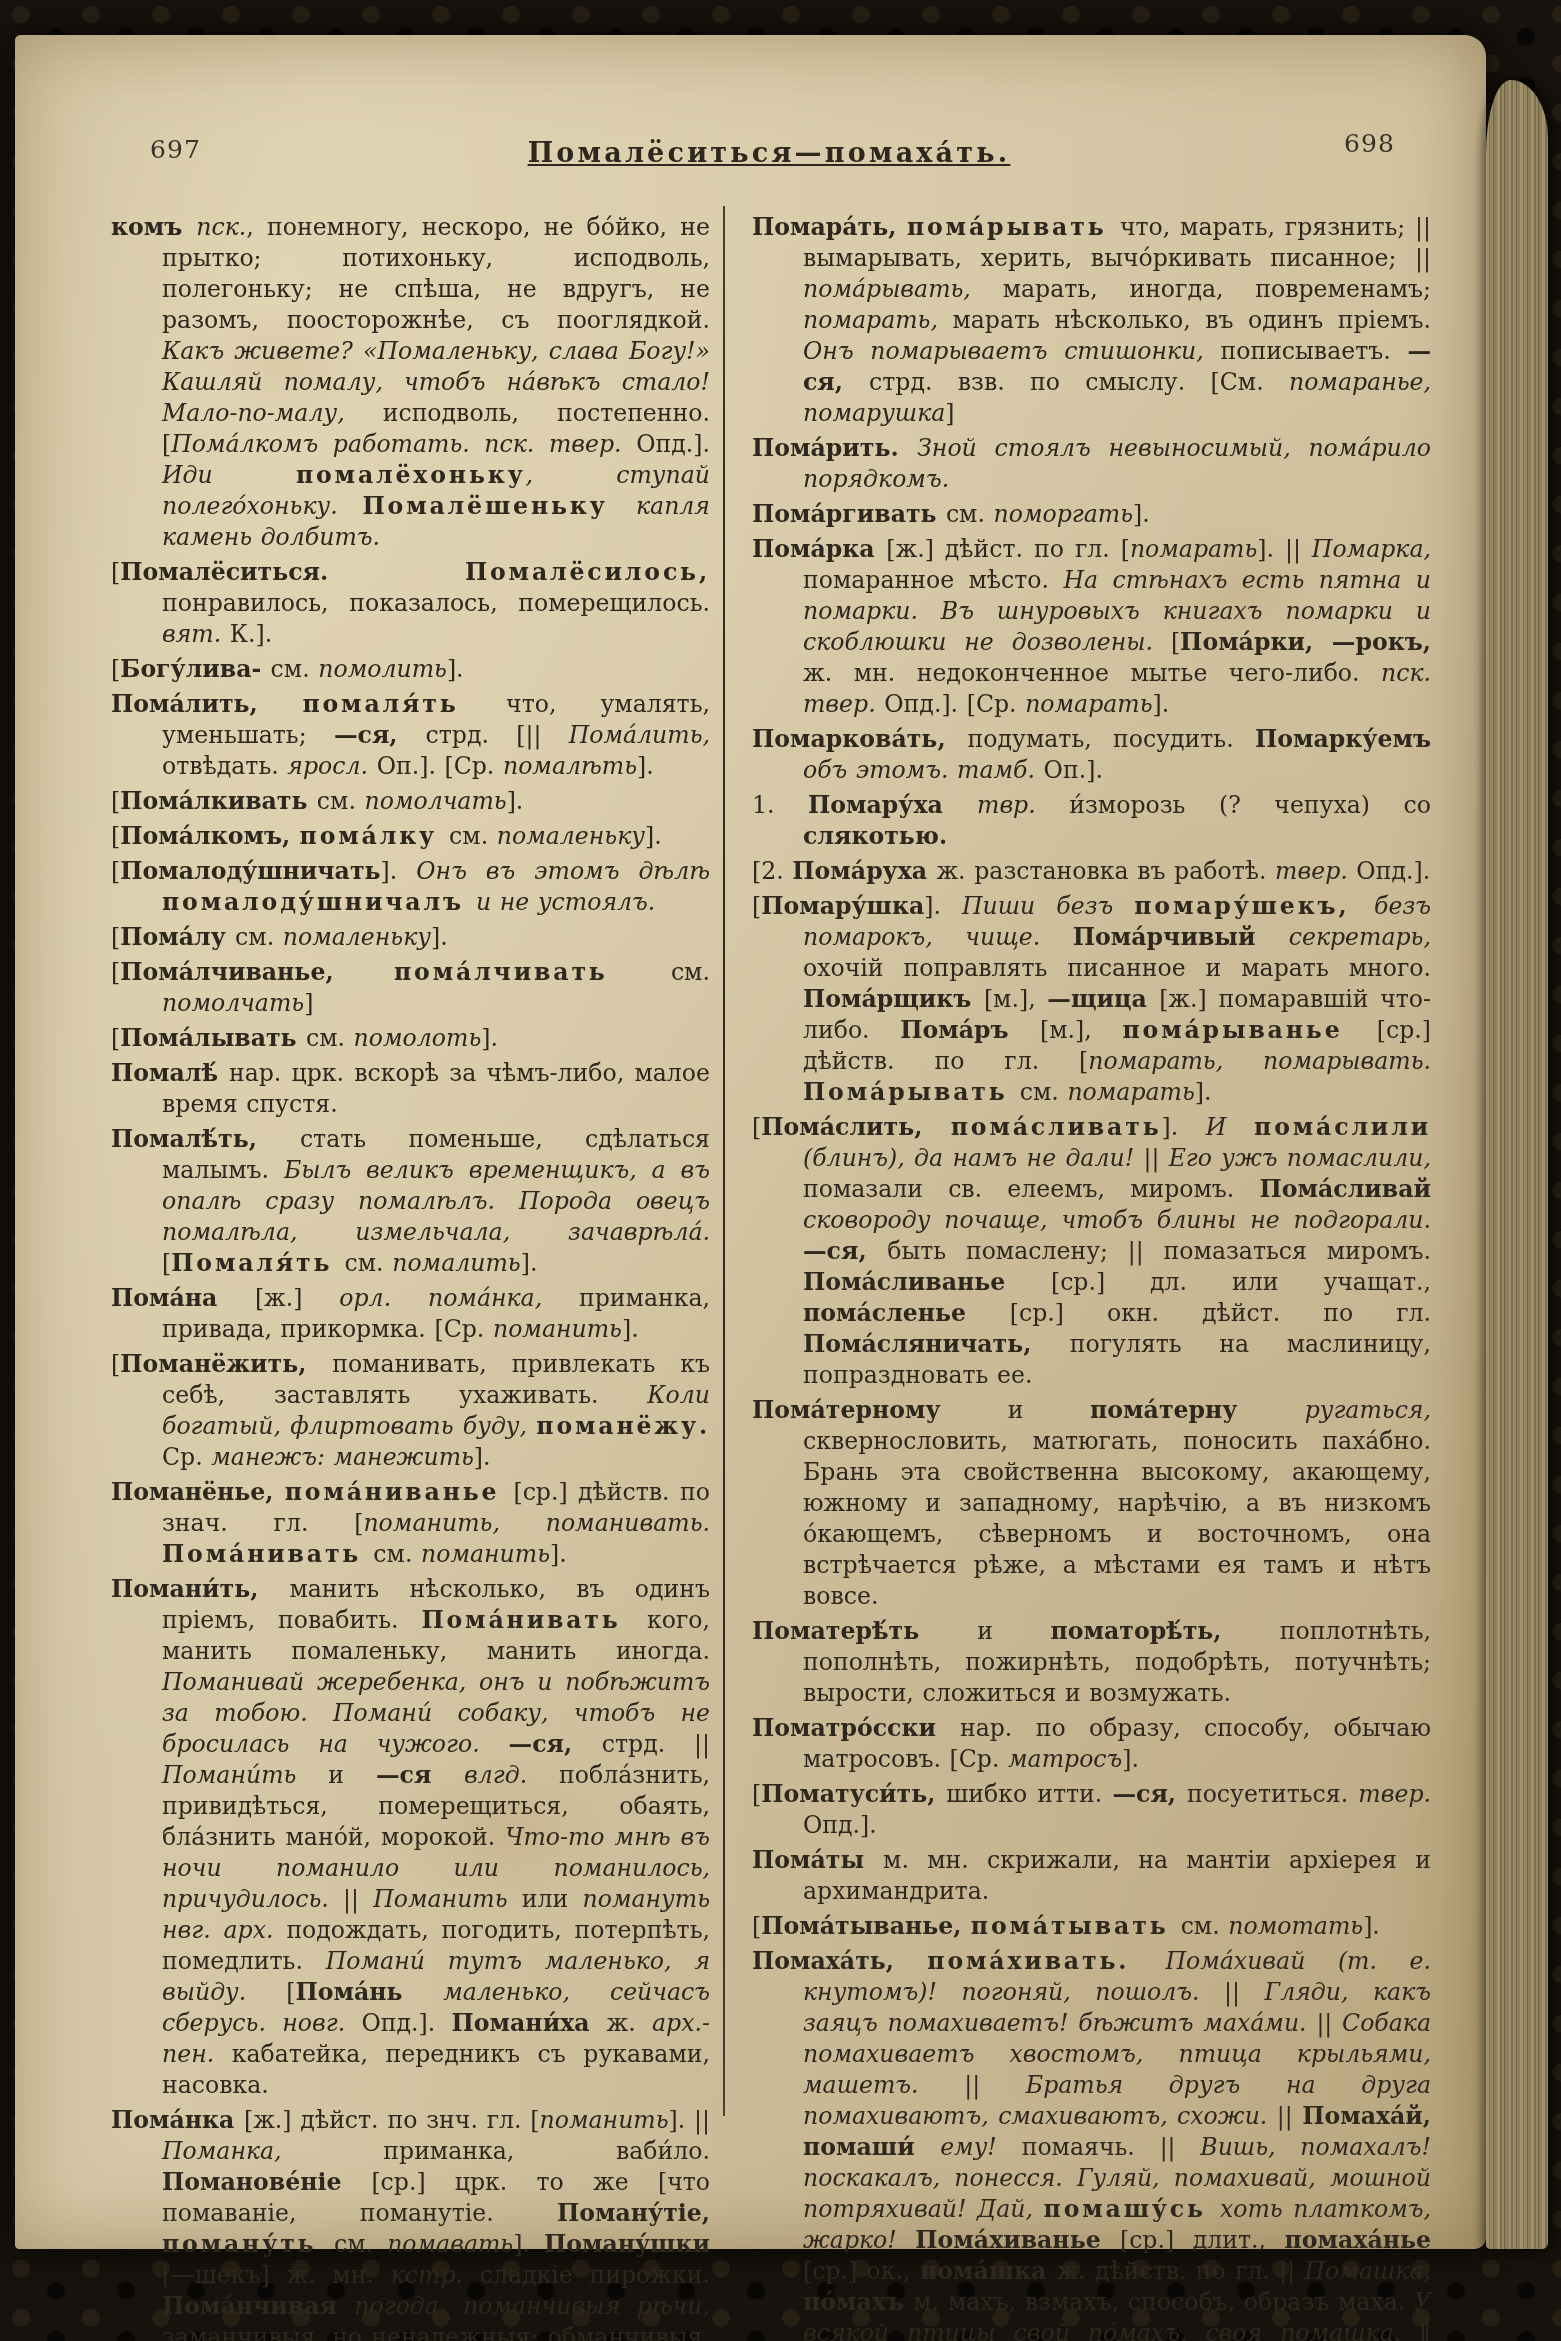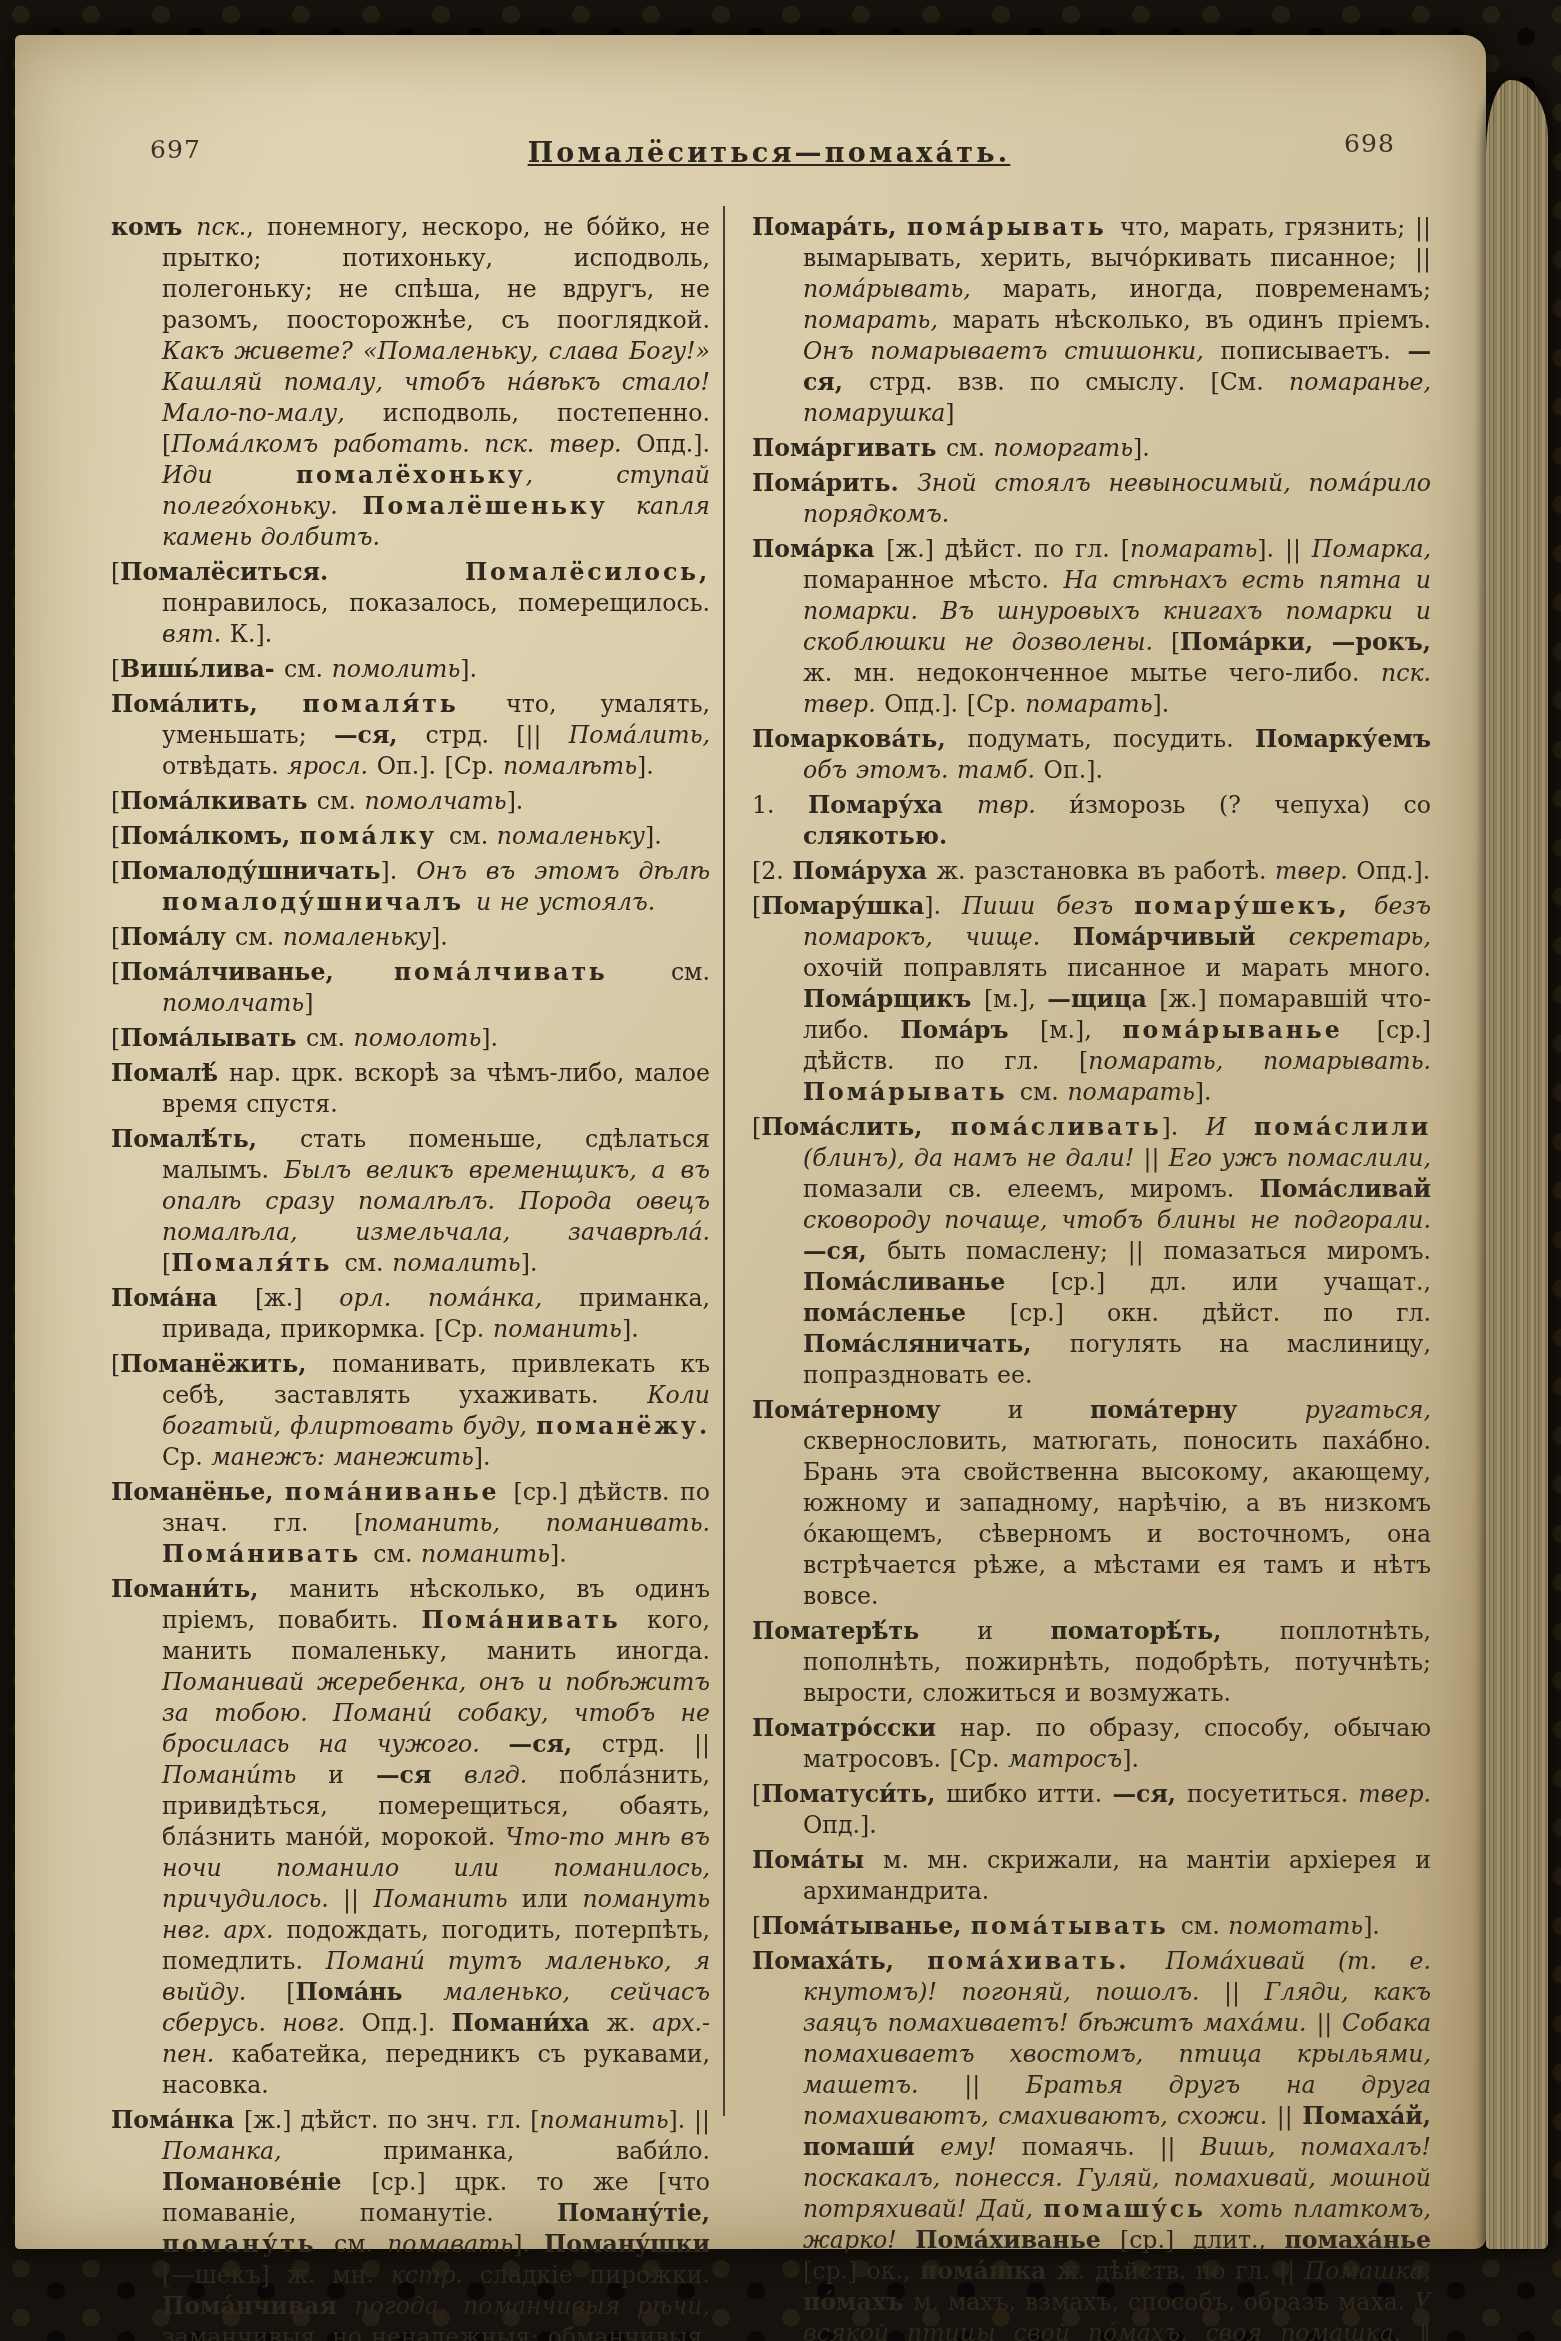--- a/index.html
+++ b/index.html
@@ -75,40 +75,40 @@
 
 <div class="pagenum" style="left:102px;top:135px;">697</div>
 <div class="pagenum" style="left:1296px;top:129px;text-align:right;">698</div>
 <div class="header-title">Помалёситься—помаха́ть.</div>
 
 <div class="divider"></div>
 
 <div class="col" id="col-left">
     <p class="entry"><span class="r-b">комъ </span><span class="r-i">пск.</span><span class="r-n">, понемногу, нескоро, не бо́йко, не прытко; потихоньку, исподволь, полегоньку; не спѣша, не вдругъ, не разомъ, поосторожнѣе, съ пооглядкой. </span><span class="r-i">Какъ живете? «Помаленьку, слава Богу!» Кашляй помалу, чтобъ на́вѣкъ стало! Мало-по-малу, </span><span class="r-n">исподволь, постепенно. [</span><span class="r-i">Пома́лкомъ работать. пск. твер. </span><span class="r-n">Опд.]. </span><span class="r-i">Иди </span><span class="r-bs">помалёхоньку</span><span class="r-i">, ступай полего́хоньку. </span><span class="r-bs">Помалёшеньку </span><span class="r-i">капля камень долбитъ.</span></p>
     <p class="entry"><span class="r-n">[</span><span class="r-b">Помалёситься. </span><span class="r-bs">Помалёсилось, </span><span class="r-n">понравилось, показалось, померещилось. </span><span class="r-i">вят. </span><span class="r-n">К.].</span></p>
-    <p class="entry"><span class="r-n">[</span><span class="r-b">Вишь́лива- </span><span class="r-n">см. </span><span class="r-i">помолить</span><span class="r-n">].</span></p>
+    <p class="entry"><span class="r-n">[</span><span class="r-b">Богу́лива- </span><span class="r-n">см. </span><span class="r-i">помолить</span><span class="r-n">].</span></p>
     <p class="entry"><span class="r-b">Пома́лить, </span><span class="r-bs">помаля́ть </span><span class="r-n">что, умалять, уменьшать; </span><span class="r-b">—ся, </span><span class="r-n">стрд. [|| </span><span class="r-i">Пома́лить, </span><span class="r-n">отвѣдать. </span><span class="r-i">яросл. </span><span class="r-n">Оп.]. [Ср. </span><span class="r-i">помалѣть</span><span class="r-n">].</span></p>
     <p class="entry"><span class="r-n">[</span><span class="r-b">Пома́лкивать </span><span class="r-n">см. </span><span class="r-i">помолчать</span><span class="r-n">].</span></p>
     <p class="entry"><span class="r-n">[</span><span class="r-b">Пома́лкомъ, </span><span class="r-bs">пома́лку </span><span class="r-n">см. </span><span class="r-i">помаленьку</span><span class="r-n">].</span></p>
     <p class="entry"><span class="r-n">[</span><span class="r-b">Помалоду́шничать</span><span class="r-n">]. </span><span class="r-i">Онъ въ этомъ дѣлѣ </span><span class="r-bs">помалоду́шничалъ </span><span class="r-i">и не устоялъ.</span></p>
     <p class="entry"><span class="r-n">[</span><span class="r-b">Пома́лу </span><span class="r-n">см. </span><span class="r-i">помаленьку</span><span class="r-n">].</span></p>
     <p class="entry"><span class="r-n">[</span><span class="r-b">Пома́лчиванье, </span><span class="r-bs">пома́лчивать </span><span class="r-n">см. </span><span class="r-i">помолчать</span><span class="r-n">]</span></p>
     <p class="entry"><span class="r-n">[</span><span class="r-b">Пома́лывать </span><span class="r-n">см. </span><span class="r-i">помолоть</span><span class="r-n">].</span></p>
     <p class="entry"><span class="r-b">Помалѣ́ </span><span class="r-n">нар. црк. вскорѣ за чѣмъ-либо, малое время спустя.</span></p>
     <p class="entry"><span class="r-b">Помалѣ́ть, </span><span class="r-n">стать поменьше, сдѣлаться малымъ. </span><span class="r-i">Былъ великъ временщикъ, а въ опалѣ сразу помалѣлъ. Порода овецъ помалѣла, измельчала, зачаврѣла́. </span><span class="r-n">[</span><span class="r-bs">Помаля́ть </span><span class="r-n">см. </span><span class="r-i">помалить</span><span class="r-n">].</span></p>
     <p class="entry"><span class="r-b">Пома́на </span><span class="r-n">[ж.] </span><span class="r-i">орл. пома́нка, </span><span class="r-n">приманка, привада, прикормка. [Ср. </span><span class="r-i">поманить</span><span class="r-n">].</span></p>
     <p class="entry"><span class="r-n">[</span><span class="r-b">Поманёжить, </span><span class="r-n">поманивать, привлекать къ себѣ, заставлять ухаживать. </span><span class="r-i">Коли богатый, флиртовать буду, </span><span class="r-bs">поманёжу. </span><span class="r-n">Ср. </span><span class="r-i">манежъ: манежить</span><span class="r-n">].</span></p>
     <p class="entry"><span class="r-b">Поманёнье, </span><span class="r-bs">пома́ниванье </span><span class="r-n">[ср.] дѣйств. по знач. гл. [</span><span class="r-i">поманить, поманивать. </span><span class="r-bs">Пома́нивать </span><span class="r-n">см. </span><span class="r-i">поманить</span><span class="r-n">].</span></p>
     <p class="entry"><span class="r-b">Помани́ть, </span><span class="r-n">манить нѣсколько, въ одинъ пріемъ, повабить. </span><span class="r-bs">Пома́нивать </span><span class="r-n">кого, манить помаленьку, манить иногда. </span><span class="r-i">Поманивай жеребенка, онъ и побѣжитъ за тобою. Помани́ собаку, чтобъ не бросилась на чужого. </span><span class="r-b">—ся, </span><span class="r-n">стрд. || </span><span class="r-i">Помани́ть </span><span class="r-n">и </span><span class="r-b">—ся </span><span class="r-i">влгд. </span><span class="r-n">побла́знить, привидѣться, померещиться, обаять, бла́знить мано́й, морокой. </span><span class="r-i">Что-то мнѣ въ ночи поманило или поманилось, причудилось. </span><span class="r-n">|| </span><span class="r-i">Поманить </span><span class="r-n">или </span><span class="r-i">помануть нвг. арх. </span><span class="r-n">подождать, погодить, потерпѣть, помедлить. </span><span class="r-i">Помани́ тутъ маленько, я выйду. </span><span class="r-n">[</span><span class="r-b">Пома́нь </span><span class="r-i">маленько, сейчасъ сберусь. новг. </span><span class="r-n">Опд.]. </span><span class="r-b">Помани́ха </span><span class="r-n">ж. </span><span class="r-i">арх.-пен. </span><span class="r-n">кабатейка, передникъ съ рукавами, насовка.</span></p>
     <p class="entry"><span class="r-b">Пома́нка </span><span class="r-n">[ж.] дѣйст. по знч. гл. [</span><span class="r-i">поманить</span><span class="r-n">]. || </span><span class="r-i">Поманка, </span><span class="r-n">приманка, ваби́ло. </span><span class="r-b">Помановéніе </span><span class="r-n">[ср.] црк. то же [что помаваніе, поманутіе. </span><span class="r-b">Поману́тіе, </span><span class="r-bs">поману́ть </span><span class="r-n">см. </span><span class="r-i">помавать</span><span class="r-n">]. </span><span class="r-b">Поману́шки </span><span class="r-n">[—шекъ] ж. мн. </span><span class="r-i">кстр. </span><span class="r-n">сладкіе пирожки. </span><span class="r-b">Пома́нчивая </span><span class="r-i">погода, поманчивыя рѣчи, </span><span class="r-n">заманчивыя, но ненадежныя; обманчивыя. </span><span class="r-b">Поманши́ть </span><span class="r-n">или </span><span class="r-b">—ся </span><span class="r-i">влгд. </span><span class="r-n">поманить, —ся, привидѣться, явиться маною, морокою, особ. о недобромъ видѣніи. [</span></p>
   </div>
 <div class="col" id="col-right">
     <p class="entry"><span class="r-b">Помара́ть, </span><span class="r-bs">пома́рывать </span><span class="r-n">что, марать, грязнить; || вымарывать, херить, вычо́ркивать писанное; || </span><span class="r-i">пома́рывать, </span><span class="r-n">марать, иногда, повременамъ; </span><span class="r-i">помарать, </span><span class="r-n">марать нѣсколько, въ одинъ пріемъ. </span><span class="r-i">Онъ помарываетъ стишонки, </span><span class="r-n">пописываетъ. </span><span class="r-b">—ся, </span><span class="r-n">стрд. взв. по смыслу. [См. </span><span class="r-i">помаранье, помарушка</span><span class="r-n">]</span></p>
+    <p class="entry"><span class="r-b">Пома́рить. </span><span class="r-i">Зной стоялъ невыносимый, пома́рило порядкомъ.</span></p>
     <p class="entry"><span class="r-b">Пома́ргивать </span><span class="r-n">см. </span><span class="r-i">поморгать</span><span class="r-n">].</span></p>
-    <p class="entry"><span class="r-b">Пома́рить. </span><span class="r-i">Зной стоялъ невыносимый, пома́рило порядкомъ.</span></p>
     <p class="entry"><span class="r-b">Пома́рка </span><span class="r-n">[ж.] дѣйст. по гл. [</span><span class="r-i">помарать</span><span class="r-n">]. || </span><span class="r-i">Помарка, </span><span class="r-n">помаранное мѣсто. </span><span class="r-i">На стѣнахъ есть пятна и помарки. Въ шнуровыхъ книгахъ помарки и скоблюшки не дозволены. </span><span class="r-n">[</span><span class="r-b">Пома́рки, —рокъ, </span><span class="r-n">ж. мн. недоконченное мытье чего-либо. </span><span class="r-i">пск. твер. </span><span class="r-n">Опд.]. [Ср. </span><span class="r-i">помарать</span><span class="r-n">].</span></p>
     <p class="entry"><span class="r-b">Помаркова́ть, </span><span class="r-n">подумать, посудить. </span><span class="r-b">Помарку́емъ </span><span class="r-i">объ этомъ. тамб. </span><span class="r-n">Оп.].</span></p>
     <p class="entry"><span class="r-n">1. </span><span class="r-b">Помару́ха </span><span class="r-i">твр. </span><span class="r-n">и́зморозь (? чепуха) со </span><span class="r-b">слякотью.</span></p>
     <p class="entry"><span class="r-n">[2. </span><span class="r-b">Пома́руха </span><span class="r-n">ж. разстановка въ работѣ. </span><span class="r-i">твер. </span><span class="r-n">Опд.].</span></p>
     <p class="entry"><span class="r-n">[</span><span class="r-b">Помару́шка</span><span class="r-n">]. </span><span class="r-i">Пиши безъ </span><span class="r-bs">помару́шекъ, </span><span class="r-i">безъ помарокъ, чище. </span><span class="r-b">Пома́рчивый </span><span class="r-i">секретарь, </span><span class="r-n">охочій поправлять писанное и марать много. </span><span class="r-b">Пома́рщикъ </span><span class="r-n">[м.], </span><span class="r-b">—щица </span><span class="r-n">[ж.] помаравшій что-либо. </span><span class="r-b">Пома́ръ </span><span class="r-n">[м.], </span><span class="r-bs">пома́рыванье </span><span class="r-n">[ср.] дѣйств. по гл. [</span><span class="r-i">помарать, помарывать. </span><span class="r-bs">Пома́рывать </span><span class="r-n">см. </span><span class="r-i">помарать</span><span class="r-n">].</span></p>
     <p class="entry"><span class="r-n">[</span><span class="r-b">Пома́слить, </span><span class="r-bs">пома́сливать</span><span class="r-n">]. </span><span class="r-i">И </span><span class="r-bs">пома́слили </span><span class="r-i">(блинъ), да намъ не дали! </span><span class="r-n">|| </span><span class="r-i">Его ужъ помаслили, </span><span class="r-n">помазали св. елеемъ, миромъ. </span><span class="r-b">Пома́сливай </span><span class="r-i">сковороду почаще, чтобъ блины не подгорали. </span><span class="r-b">—ся, </span><span class="r-n">быть помаслену; || помазаться миромъ. </span><span class="r-b">Пома́сливанье </span><span class="r-n">[ср.] дл. или учащат., </span><span class="r-b">пома́сленье </span><span class="r-n">[ср.] окн. дѣйст. по гл. </span><span class="r-b">Пома́сляничать, </span><span class="r-n">погулять на маслиницу, попраздновать ее.</span></p>
     <p class="entry"><span class="r-b">Пома́терному </span><span class="r-n">и </span><span class="r-b">пома́терну </span><span class="r-i">ругаться, </span><span class="r-n">сквернословить, матюгать, поносить паха́бно. Брань эта свойственна высокому, акающему, южному и западному, нарѣчію, а въ низкомъ о́кающемъ, сѣверномъ и восточномъ, она встрѣчается рѣже, а мѣстами ея тамъ и нѣтъ вовсе.</span></p>
     <p class="entry"><span class="r-b">Поматерѣ́ть </span><span class="r-n">и </span><span class="r-b">поматорѣ́ть, </span><span class="r-n">поплотнѣть, пополнѣть, пожирнѣть, подобрѣть, потучнѣть; вырости, сложиться и возмужать.</span></p>
     <p class="entry"><span class="r-b">Поматро́сски </span><span class="r-n">нар. по образу, способу, обычаю матросовъ. [Ср. </span><span class="r-i">матросъ</span><span class="r-n">].</span></p>
     <p class="entry"><span class="r-n">[</span><span class="r-b">Поматуси́ть, </span><span class="r-n">шибко итти. </span><span class="r-b">—ся, </span><span class="r-n">посуетиться. </span><span class="r-i">твер. </span><span class="r-n">Опд.].</span></p>

